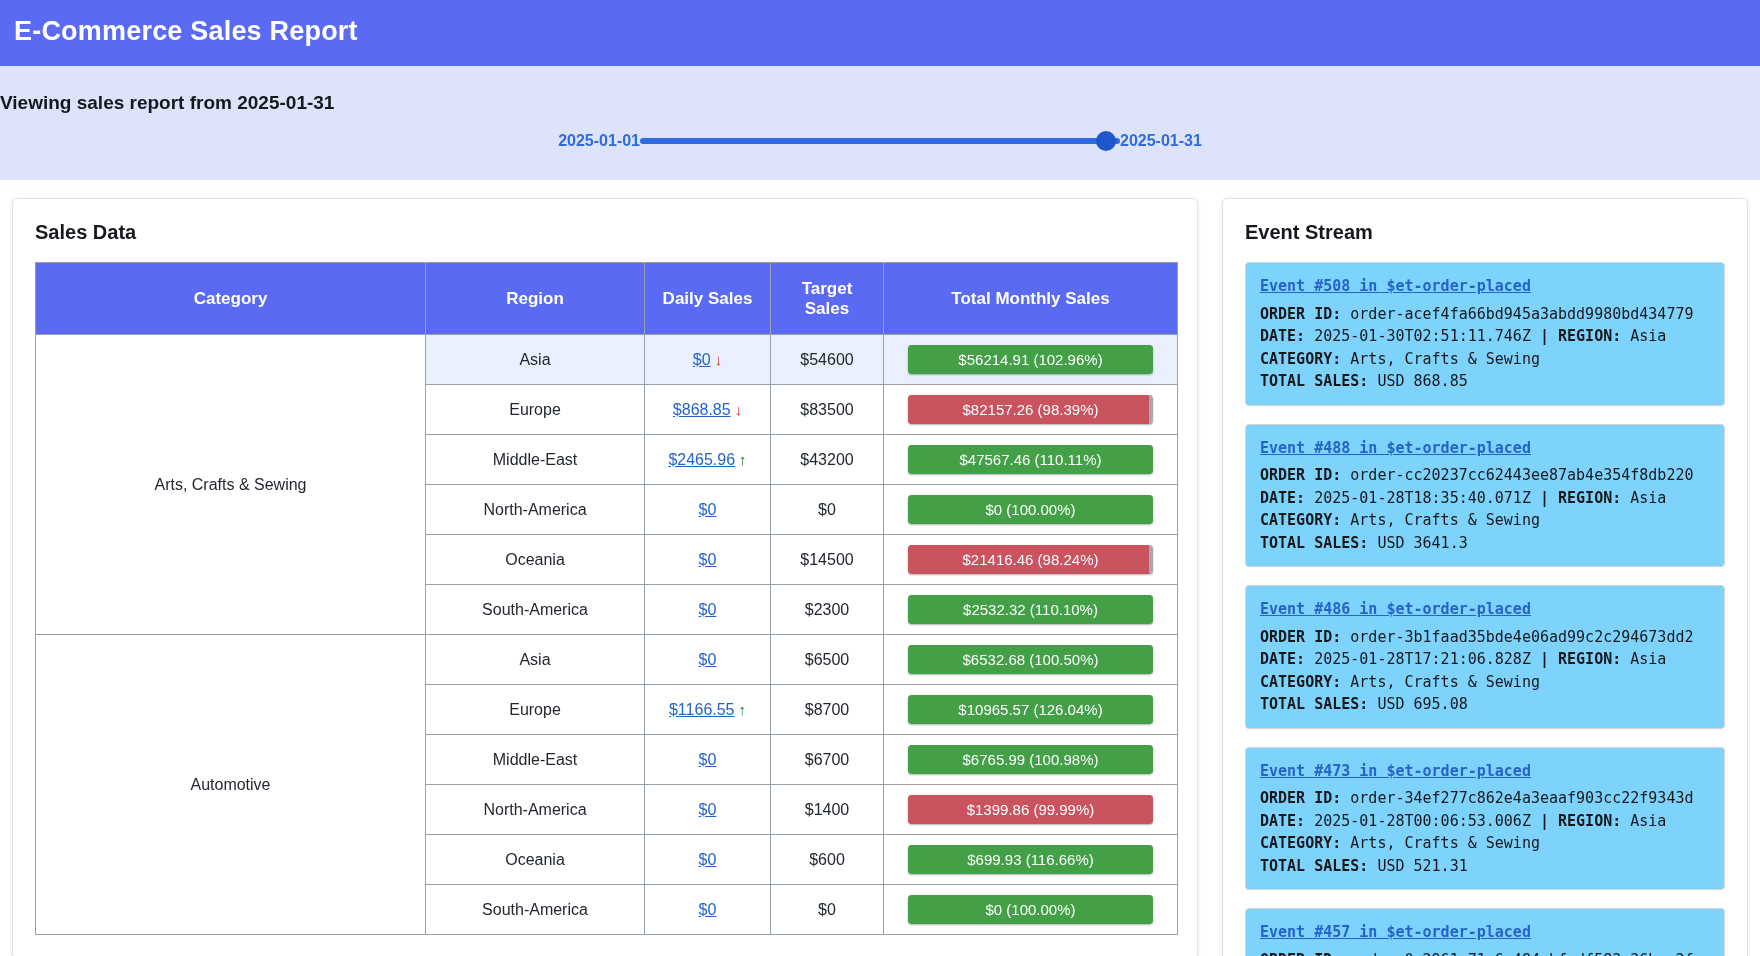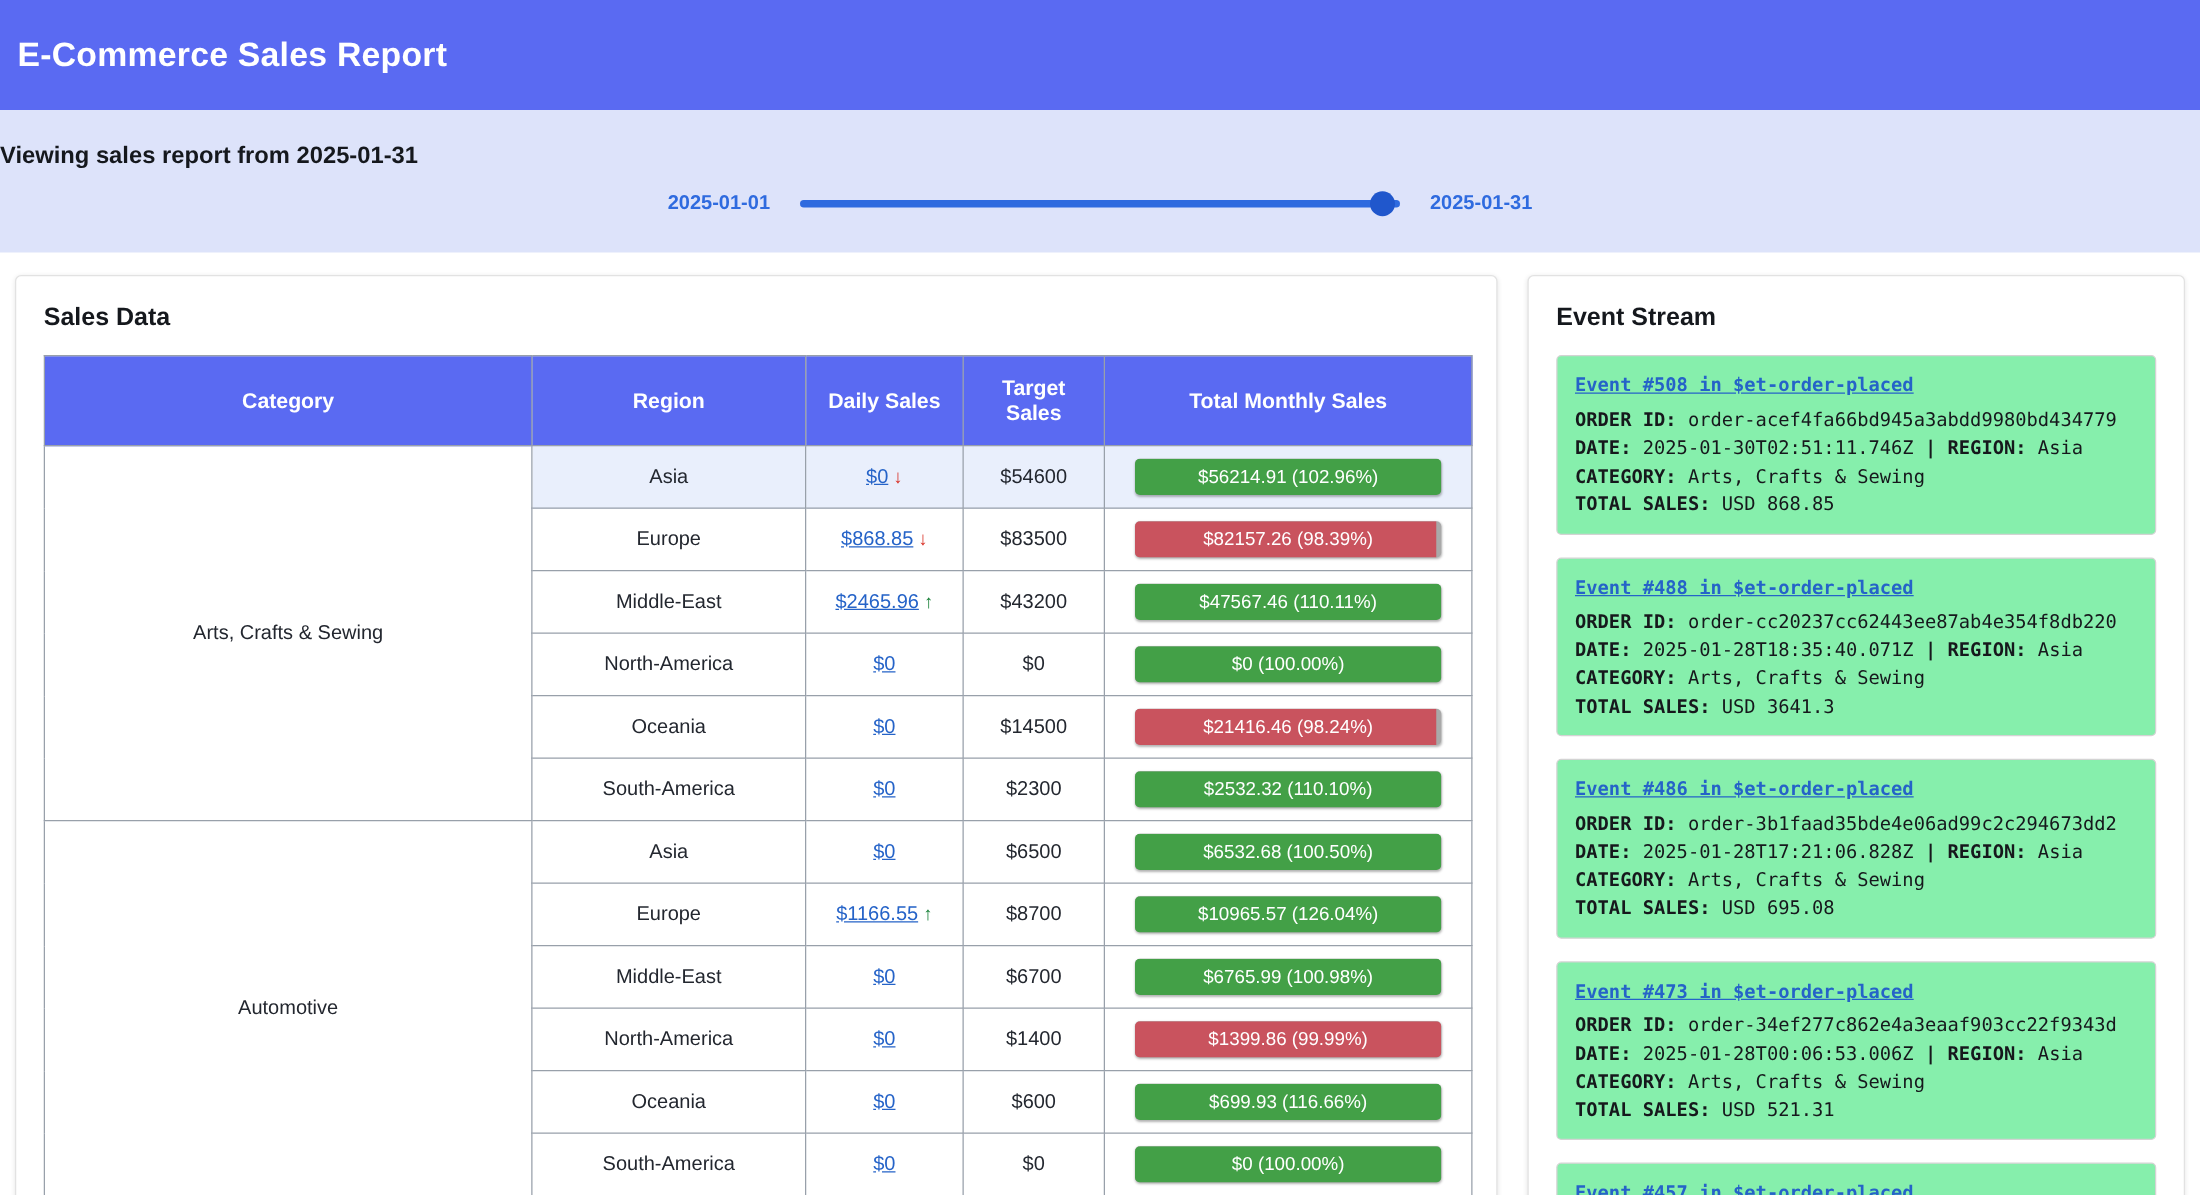--- a/index.html
+++ b/index.html
@@ -6,29 +6,29 @@
   * { box-sizing: border-box; }
   html, body { margin: 0; padding: 0; }
   body {
     width: 1760px; height: 956px; overflow: hidden;
     background: #ffffff; color: #1b1f27;
     font-family: "Liberation Sans", sans-serif;
   }
 
   
   .app-header {
-    height: 88px; background: var(--primary, #5a6af2);
-    display: flex; align-items: center; padding: 0 14px;
+    height: 66px; background: var(--primary, #5a6af2);
+    display: flex; align-items: flex-start; padding: 16px 14px;
   }
   .app-header h1 { margin: 0; color: #fff; font-size: 27px; font-weight: 700; letter-spacing: .2px; }
 
   
   .filter-bar { background: var(--subheader-bg, #dde3fa); padding: 26px 0 30px; text-align: left; }
   .filter-title { font-size: 19px; font-weight: 700; color: #15181d; margin: 0 0 18px; }
-  .slider-row { display: flex; align-items: center; justify-content: center; gap: 24px; }
+  .slider-row { display: flex; align-items: center; justify-content: center; }
   .slider-label { color: var(--slider, #2f6bdf); font-weight: 700; font-size: 16px; }
   .slider-track {
     position: relative; width: 480px; height: 6px; border-radius: 3px;
     background: var(--slider, #2f6bdf); cursor: pointer;
   }
   .slider-thumb {
     position: absolute; top: 50%; transform: translate(-50%, -50%);
     width: 20px; height: 20px; border-radius: 50%;
     background: var(--slider-thumb, #2057cc);
   }
@@ -63,21 +63,21 @@
     box-shadow: 0 1px 2px rgba(0,0,0,.3);
   }
   .badge-fill { position: absolute; top: 0; bottom: 0; left: 0; }
   .badge-label {
     position: absolute; inset: 0; line-height: 29px; text-align: center;
     color: #fff; font-size: 15px;
   }
 
   
   .event-card {
-    border: 1px solid #d3d3d3; border-radius: 4px; background: #86efac;
+    border: 1px solid #d3d3d3; border-radius: 4px; background: #7dd3fc;
     padding: 12px 14px; margin-bottom: 18px;
     font-family: "DejaVu Sans Mono", monospace; font-size: 15px;
     color: #16181c; line-height: 1.5;
   }
   .event-link {
     display: inline-block; font-weight: 700; color: var(--link, #2563c8);
     text-decoration: underline; margin-bottom: 5px;
   }
   .ev-line { overflow-wrap: anywhere; }
   .ev-line .lbl { font-weight: 700; }

